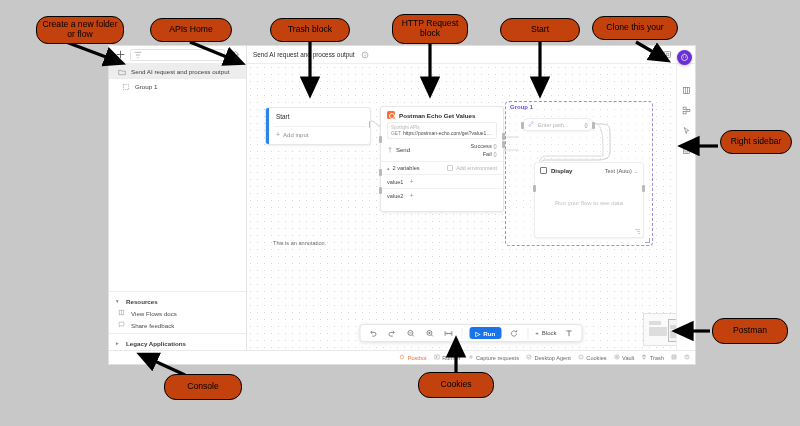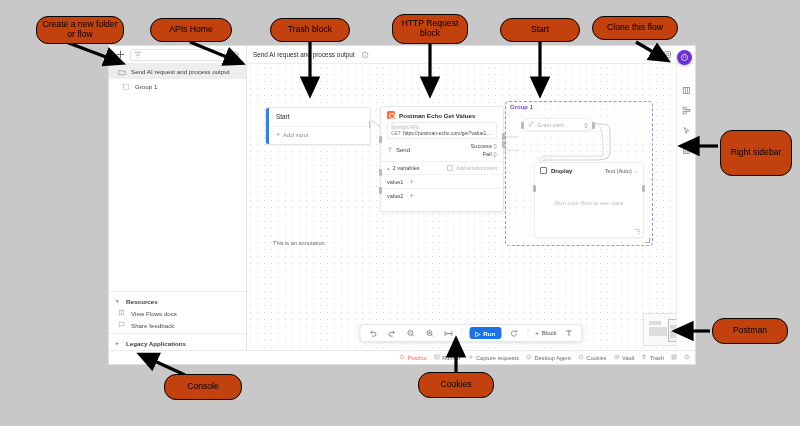--- a/index.html
+++ b/index.html
@@ -661,23 +661,23 @@
 <div class="callout" style="left:270px; top:18px; width:80px; height:24px;">
   <span>Trash block</span>
 </div>
 <div class="callout" style="left:392px; top:14px; width:76px; height:30px;">
   <span>HTTP Request block</span>
 </div>
 <div class="callout" style="left:500px; top:18px; width:80px; height:24px;">
   <span>Start</span>
 </div>
 <div class="callout" style="left:592px; top:16px; width:86px; height:24px;">
-  <span>Clone this flow</span>
-</div>
-<div class="callout" style="left:720px; top:130px; width:72px; height:46px;">
+  <span>Clone this your</span>
+</div>
+<div class="callout" style="left:720px; top:130px; width:72px; height:24px;">
   <span>Right sidebar</span>
 </div>
 <div class="callout" style="left:712px; top:318px; width:76px; height:26px;">
   <span>Postman</span>
 </div>
 <div class="callout" style="left:164px; top:374px; width:78px; height:26px;">
   <span>Console</span>
 </div>
 <div class="callout" style="left:418px; top:372px; width:76px; height:26px;">
   <span>Cookies</span>

